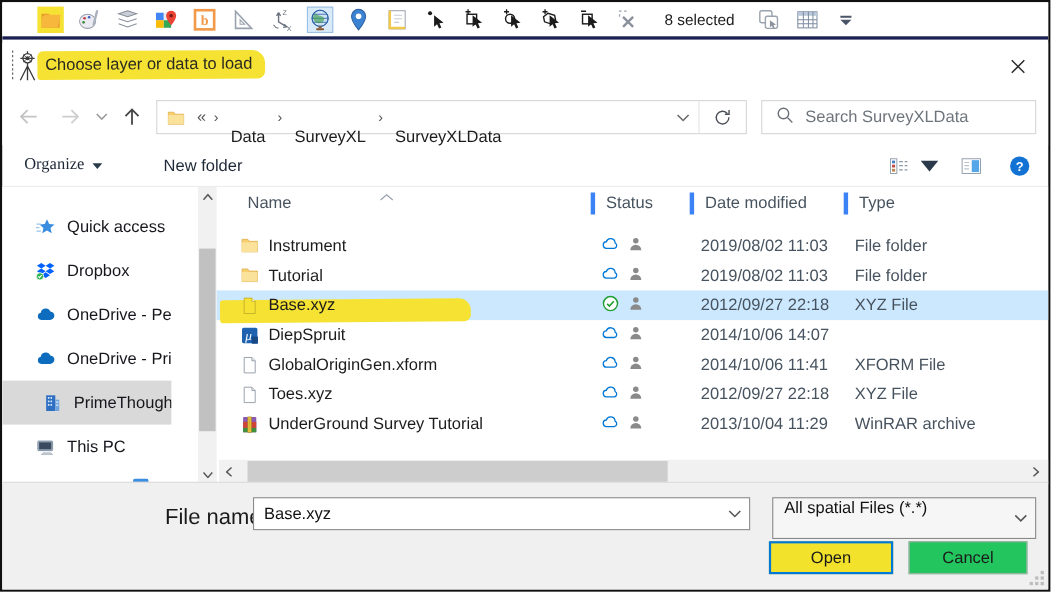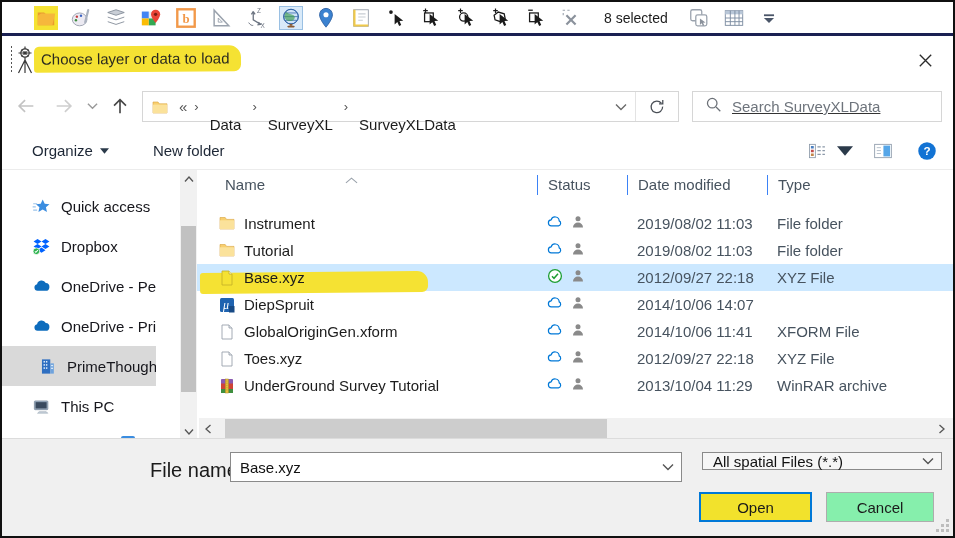--- a/index.html
+++ b/index.html
@@ -33,29 +33,29 @@
               border:1px solid #d6d6d6; display:flex; align-items:center; font-size:15px; color:#1c1c1c;}
   .crumb-box .ficon{ margin:0 9px 0 9px; width:16px; height:14px; flex:0 0 auto;}
   .crumb{ padding:0 6px; white-space:nowrap;margin-top:36px;}
   .crumb-sep{ color:#555; padding:0 5px; font-size:13px;}
   .crumb-prefix{ color:#555; padding:0 2px 0 2px;}
   .crumb-spacer{ flex:1; }
   .crumb-dd{ width:30px; height:100%; display:flex; align-items:center; justify-content:center; border-right:1px solid #e3e3e3;}
   .refresh-btn{ width:42px; height:100%; display:flex; align-items:center; justify-content:center;}
   .search-box{ position:absolute; left:690px; top:10px; width:250px; height:31px;
                border:1px solid #d6d6d6; display:flex; align-items:center; padding-left:12px; gap:10px;}
-  .search-box input{ border:none; outline:none; flex:1; font-size:15px; font-family:inherit; color:#333; background:transparent; min-width:0;text-decoration:underline;}
+  .search-box input{ border:none; outline:none; flex:1; font-size:15px; font-family:inherit; color:#333; background:transparent; min-width:0;}
   .search-box input::placeholder{ color:#6e747c; }
 
   
   .cmd-row{ position:absolute; top:130px; left:0; right:0; height:38px;
             border-bottom:1px solid #ececec; display:flex; align-items:center; font-size:15px; color:#1d2736;}
   .cmd-item{ display:flex; align-items:center; gap:7px; white-space:nowrap;}
-  .organize{ margin-left:30px; }
-  .newfolder{ margin-left:44px; }
+  .organize{ margin-left:20px;font-family:Liberation Serif, serif; }
+  .newfolder{ margin-left:56px; }
   .cmd-right{ margin-left:auto; display:flex; align-items:center; gap:8px; margin-right:14px;}
   .cmd-ic{ width:24px; height:24px; display:flex; align-items:center; justify-content:center;}
   .cmd-ic svg{ width:20px; height:20px; }
 
   
   .main{ position:absolute; top:168px; left:0; right:0; height:270px; background:#fff;}
   .sidebar{ position:absolute; left:0; top:0; width:154px; height:100%; overflow:hidden; padding-top:16px;}
   .side-item{ height:40px; display:flex; align-items:center; gap:10px; padding-left:30px;
               font-size:15px; color:#16161c; white-space:nowrap;}
   .side-item.selected{ background:#d9d9d9; }
@@ -65,21 +65,21 @@
 
   .vscroll{ position:absolute; left:178px; top:0; width:17px; height:100%; background:#f1f1f1;}
   .vs-arrow{ position:absolute; left:0; width:17px; height:17px; display:flex; align-items:center; justify-content:center;}
   .vs-thumb{ position:absolute; left:1px; right:1px; top:56px; height:166px; background:#c1c1c1;}
 
   .list{ position:absolute; left:195px; top:0; right:0; height:100%;}
   .lheader{ display:grid; grid-template-columns:340px 90px 140px 1fr; height:30px; align-items:center;
             color:#47535f; font-size:15px; position:relative;}
   .lheader .hcell{ padding-left:10px; height:20px; line-height:20px; white-space:nowrap; overflow:hidden;}
   .lheader .hcell.first{ padding-left:28px; }
-  .lheader .hcell + .hcell{ border-left:1px solid #3b82f6; }
+  .lheader .hcell + .hcell{ border-left:4px solid #3b82f6; }
   .sort-caret{ position:absolute; left:148px; top:0px; }
   .rows{ position:absolute; top:40px; left:0; right:0;}
   .row{ display:grid; grid-template-columns:340px 90px 140px 1fr; height:27px; align-items:center;
         font-size:15px; color:#1c1c1c;}
   .row.selected{ background:#cce8ff; }
   .cell-name{ display:flex; align-items:center; gap:9px; padding-left:22px; position:relative; overflow:visible; white-space:nowrap;}
   .cell-name .ficon{ width:16px; height:16px; flex:0 0 auto; position:relative; z-index:1;}
   .cell-name .fname{ position:relative; z-index:1;}
   .name-marker{ position:absolute; left:3px; top:3px; width:228px; height:21px; background:#f5e233;
                 border-radius:3px 11px 6px 3px; transform:rotate(-0.5deg); z-index:0;}
@@ -91,28 +91,28 @@
   .hs-arrow{ position:absolute; top:0; width:18px; height:22px; display:flex; align-items:center; justify-content:center;}
   .hs-thumb{ position:absolute; left:26px; top:1px; width:382px; height:20px; background:#cdcdcd;}
 
   
   .footer{ position:absolute; left:0; right:0; bottom:0; height:98px; background:#f0f0f0; border-top:1px solid #dcdcdc;}
   .fn-label{ position:absolute; left:148px; top:20px; font-size:20px; color:#1a1a1a;}
   .fn-combo{ position:absolute; left:228px; top:13px; width:452px; height:30px; background:#fff;
              border:1px solid #8a8a8a; display:flex; align-items:center;}
   .fn-combo input{ border:none; outline:none; flex:1; font-size:15px; font-family:inherit; color:#111; padding-left:9px; min-width:0; background:transparent;}
   .combo-dd{ width:26px; height:100%; display:flex; align-items:center; justify-content:center;}
-  .ft-combo{ position:absolute; left:700px; top:13px; width:240px; height:18px; background:#f6f6f6;
+  .ft-combo{ position:absolute; left:700px; top:13px; width:240px; height:38px; background:#f6f6f6;
              border:1px solid #8a8a8a; display:flex; align-items:flex-start; font-size:15px; color:#111;}
   .ft-combo .ft-val{ flex:1; padding-left:10px; white-space:nowrap; overflow:hidden;}
   .open-btn{ position:absolute; left:697px; top:53px; width:113px; height:30px;
              background:#f2e22c; border:2px solid #0078d7; font-size:15px; color:#1a1a1a;
              display:flex; align-items:center; justify-content:center;}
   .cancel-btn{ position:absolute; left:824px; top:53px; width:108px; height:30px;
-               background:#86efac; border:1px solid #adadad; font-size:15px; color:#1a1a1a;
+               background:#22c55e; border:1px solid #adadad; font-size:15px; color:#1a1a1a;
                display:flex; align-items:center; justify-content:center;}
   .grip{ position:absolute; right:3px; bottom:3px; width:16px; height:16px;}
 </style>
 </head>
 <body>
 
 <div class="frame">
 
   <div class="toolbar">
     <span id="tb-left" style="display:flex;gap:11px;align-items:center;">

